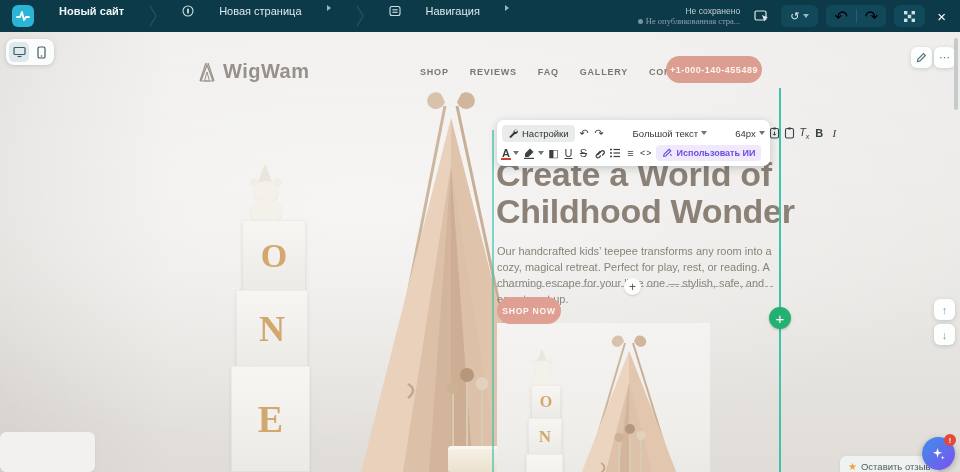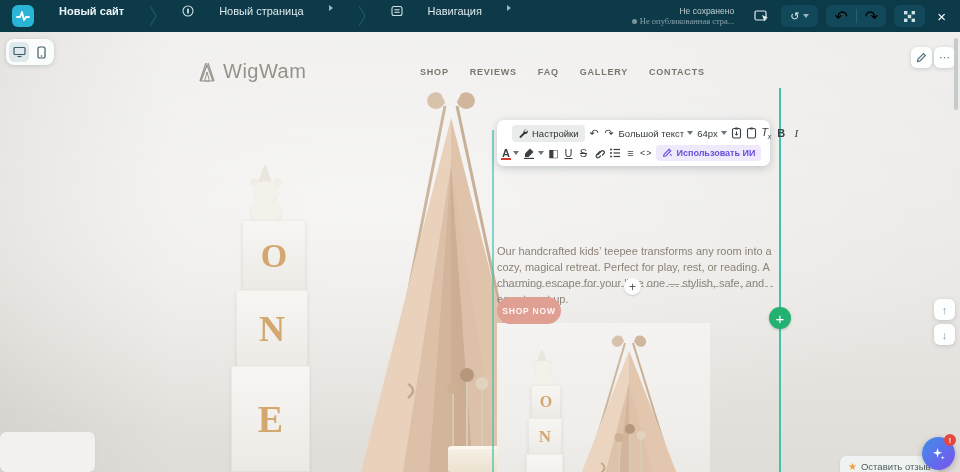--- a/index.html
+++ b/index.html
@@ -15,21 +15,21 @@
           display:flex; align-items:center; justify-content:center; }
   .crumb { color:#eef5f7; font-size:11px; font-weight:bold; white-space:nowrap; }
   .crumb.lt { font-weight:normal; color:#dfeaee; }
   .bigsep { opacity:.55; }
   .cicon { display:flex; align-items:center; }
   .car { display:inline-block; width:0; height:0; border-left:3.5px solid transparent;
          border-right:3.5px solid transparent; border-top:4px solid currentColor; }
   .car-r { display:inline-block; width:0; height:0; border-top:3.5px solid transparent;
            border-bottom:3.5px solid transparent; border-left:4px solid #9db7bf; }
   .tb-right { margin-left:auto; display:flex; align-items:center; gap:8px; padding-right:10px; }
-  .status { text-align:right; line-height:10px; margin-right:8px; }
+  .status { text-align:right; line-height:10px; margin-right:2px; }
   .status .l1 { font-size:8.5px; color:#c3ced2; }
   .status .l2 { font-size:8.5px; color:#8aa2ab; display:flex; align-items:center; gap:3px; justify-content:flex-start;font-family:Liberation Serif, serif;}
   .dot { width:5px; height:5px; border-radius:50%; background:#7d939b; display:inline-block; }
   .tbtn { height:22px; border-radius:6px; background:#11485a; color:#e8f1f3;
           display:flex; align-items:center; justify-content:center; gap:4px;
           font-size:11px; padding:0 9px; cursor:pointer; }
   .tbtn.flat { background:transparent; padding:0 4px; }
   .grp { display:flex; align-items:center; height:22px; background:#11485a; border-radius:6px; }
   .grp .half { padding:0 8px; height:100%; display:flex; align-items:center; }
   .grp .div { width:1px; height:14px; background:#2a5e6f; }
@@ -39,21 +39,21 @@
   
   .canvas { position:absolute; left:0; top:32px; width:960px; height:440px;
             background:linear-gradient(180deg,#f0efed 0%,#eae8e5 55%,#e0ddd8 100%); }
   .vignette { position:absolute; inset:0;
      background:radial-gradient(120% 90% at 38% 40%, rgba(255,255,255,.55), rgba(0,0,0,0) 60%),
                 linear-gradient(90deg, rgba(120,110,100,.10), rgba(0,0,0,0) 18%); }
 
   
   .site-header { position:absolute; left:0; top:20px; width:960px; height:44px; }
   .brand { position:absolute; left:196px; top:8px; display:flex; align-items:center; gap:5px; }
-  .brand-name { font-size:20px; font-weight:normal; color:#98918a; letter-spacing:.5px; }
+  .brand-name { font-size:20px; font-weight:bold; color:#98918a; letter-spacing:.5px; }
   .menu { position:absolute; left:420px; top:15px; display:flex; gap:21px; }
   .menu span { font-size:9px; font-weight:bold; letter-spacing:.8px; color:#7c756d; cursor:pointer; }
   .phone-pill { position:absolute; left:666px; top:4px; width:96px; height:27px; border-radius:14px;
                 background:#dd9e92; color:#fcf3ef; font-size:9px; font-weight:bold; letter-spacing:.5px;
                 display:flex; align-items:center; justify-content:center; cursor:pointer; }
 
   
   .scene { position:absolute; inset:0; overflow:hidden; }
   .cube { position:absolute; background:linear-gradient(180deg,#f8f6f3,#eceae5);
           box-shadow:inset 0 0 0 1px rgba(0,0,0,.04), 0 2px 4px rgba(0,0,0,.08);
@@ -98,25 +98,25 @@
 
   
   .inner-img { position:absolute; left:497px; top:291px; width:213px; height:181px; overflow:hidden;
                background:linear-gradient(180deg,#f4f3f1 0%,#efeeeb 60%,#e9e6e1 100%); z-index:18; cursor:pointer; }
 
   
   .etoolbar { position:absolute; left:497px; top:88px; width:273px; z-index:50;
               background:#fff; border-radius:7px; box-shadow:0 2px 8px rgba(20,40,50,.22); padding:3px 5px; }
   .erow { display:flex; align-items:center; gap:4px; height:20px; }
   .chip { display:flex; align-items:center; gap:4px; background:#e9eceb; border-radius:4px;
-          height:17px; padding:0 6px; font-size:9.5px; color:#2d3436; cursor:pointer;margin-left:10px; }
+          height:17px; padding:0 6px; font-size:9.5px; color:#2d3436; cursor:pointer; }
   .eb { display:flex; align-items:center; justify-content:center; color:#3a4043; cursor:pointer;
         font-size:11px; min-width:11px; height:17px; }
   .eb .glyph { font-size:11px; }
-  .edrop { display:flex; align-items:center; gap:3px; font-size:9.5px; color:#32383b; cursor:pointer; white-space:nowrap; }
+  .edrop { display:flex; align-items:center; gap:3px; font-size:9.5px; color:#32383b; cursor:pointer; white-space:nowrap;margin-left:24px; }
   .edrop .car { color:#6b7478; }
   .ai-pill { display:flex; align-items:center; gap:4px; background:#efe9fb; border-radius:4px;
              height:16px; padding:0 6px; font-size:9px; font-weight:bold; color:#6a4ee0; cursor:pointer; white-space:nowrap; }
   .u { text-decoration:underline; } .stk { text-decoration:line-through; }
   .colA { position:relative; font-weight:bold; font-size:11px; }
   .colA::after { content:""; position:absolute; left:-1px; right:-1px; bottom:-1px; height:2px; background:#d23f31; }
 
   
   .float-btn { position:absolute; background:#fdfefe; border-radius:6px; box-shadow:0 1px 4px rgba(30,50,60,.18);
                display:flex; align-items:center; justify-content:center; cursor:pointer; z-index:55; }
@@ -153,21 +153,21 @@
       <span class="crumb">Новый сайт</span>
       <svg class="bigsep" width="8" height="22" viewBox="0 0 8 22">
           <polyline points="1,1 7,11 1,21" fill="none" stroke="#3a6a7a" stroke-width="1.2"></polyline>
         </svg>
       <span class="cicon">
         <svg width="12" height="12" viewBox="0 0 12 12">
             <circle cx="6" cy="6" r="5" fill="none" stroke="#cfe0e5" stroke-width="1.1"></circle>
             <rect x="5.1" y="3.4" width="1.8" height="5.2" rx="0.9" fill="#cfe0e5"></rect>
           </svg>
       </span>
-      <span class="crumb lt">Новый страница</span>
+      <span class="crumb lt">Новая страница</span>
       <span class="car-r"></span>
       <svg class="bigsep" width="8" height="22" viewBox="0 0 8 22">
           <polyline points="1,1 7,11 1,21" fill="none" stroke="#3a6a7a" stroke-width="1.2"></polyline>
         </svg>
       <span class="cicon">
         <svg width="12" height="12" viewBox="0 0 12 12">
             <rect x="1" y="1.5" width="10" height="9" rx="2" fill="none" stroke="#cfe0e5" stroke-width="1.1"></rect>
             <line x1="3.4" y1="4.8" x2="8.6" y2="4.8" stroke="#cfe0e5" stroke-width="1.1"></line>
             <line x1="3.4" y1="7.3" x2="8.6" y2="7.3" stroke="#cfe0e5" stroke-width="1.1"></line>
           </svg>
@@ -277,28 +277,33 @@
           </svg>
         <span class="brand-name">WigWam</span>
       </div>
       <div class="menu">
         <span>SHOP</span>
         <span>REVIEWS</span>
         <span>FAQ</span>
         <span>GALLERY</span>
         <span>CONTACTS</span>
       </div>
+      <div class="phone-pill">+1-000-140-455489</div>
     </div>
 
     <div class="sel-line" style="left:492px;top:98px;width:1.5px;height:342px;opacity:.65;"></div>
     <div class="sel-line" style="left:779px;top:56px;width:2px;height:384px;"></div>
     <div class="plus-handle" style="left:769px;top:275px;">
         <span>+</span>
       </div>
 
+    <div class="heading">
+      <div>Create a World of</div>
+      <div>Childhood Wonder</div>
+    </div>
     <div class="para">Our handcrafted kids’ teepee transforms any room into a cozy, magical retreat. Perfect for play, rest, or reading. A charming escape for your little one — stylish, safe, and easy to set up.</div>
     <div class="dash-row"></div>
     <div class="add-plus">
         <span>+</span>
       </div>
     <div class="cta1">SHOP NOW</div>
 
     <div class="inner-img">
       <svg style="position:absolute;left:58px;top:12px;" width="150" height="170" viewBox="0 0 150 170">
         <line x1="70" y1="8" x2="22" y2="170" stroke="#cdb69e" stroke-width="2"></line>

